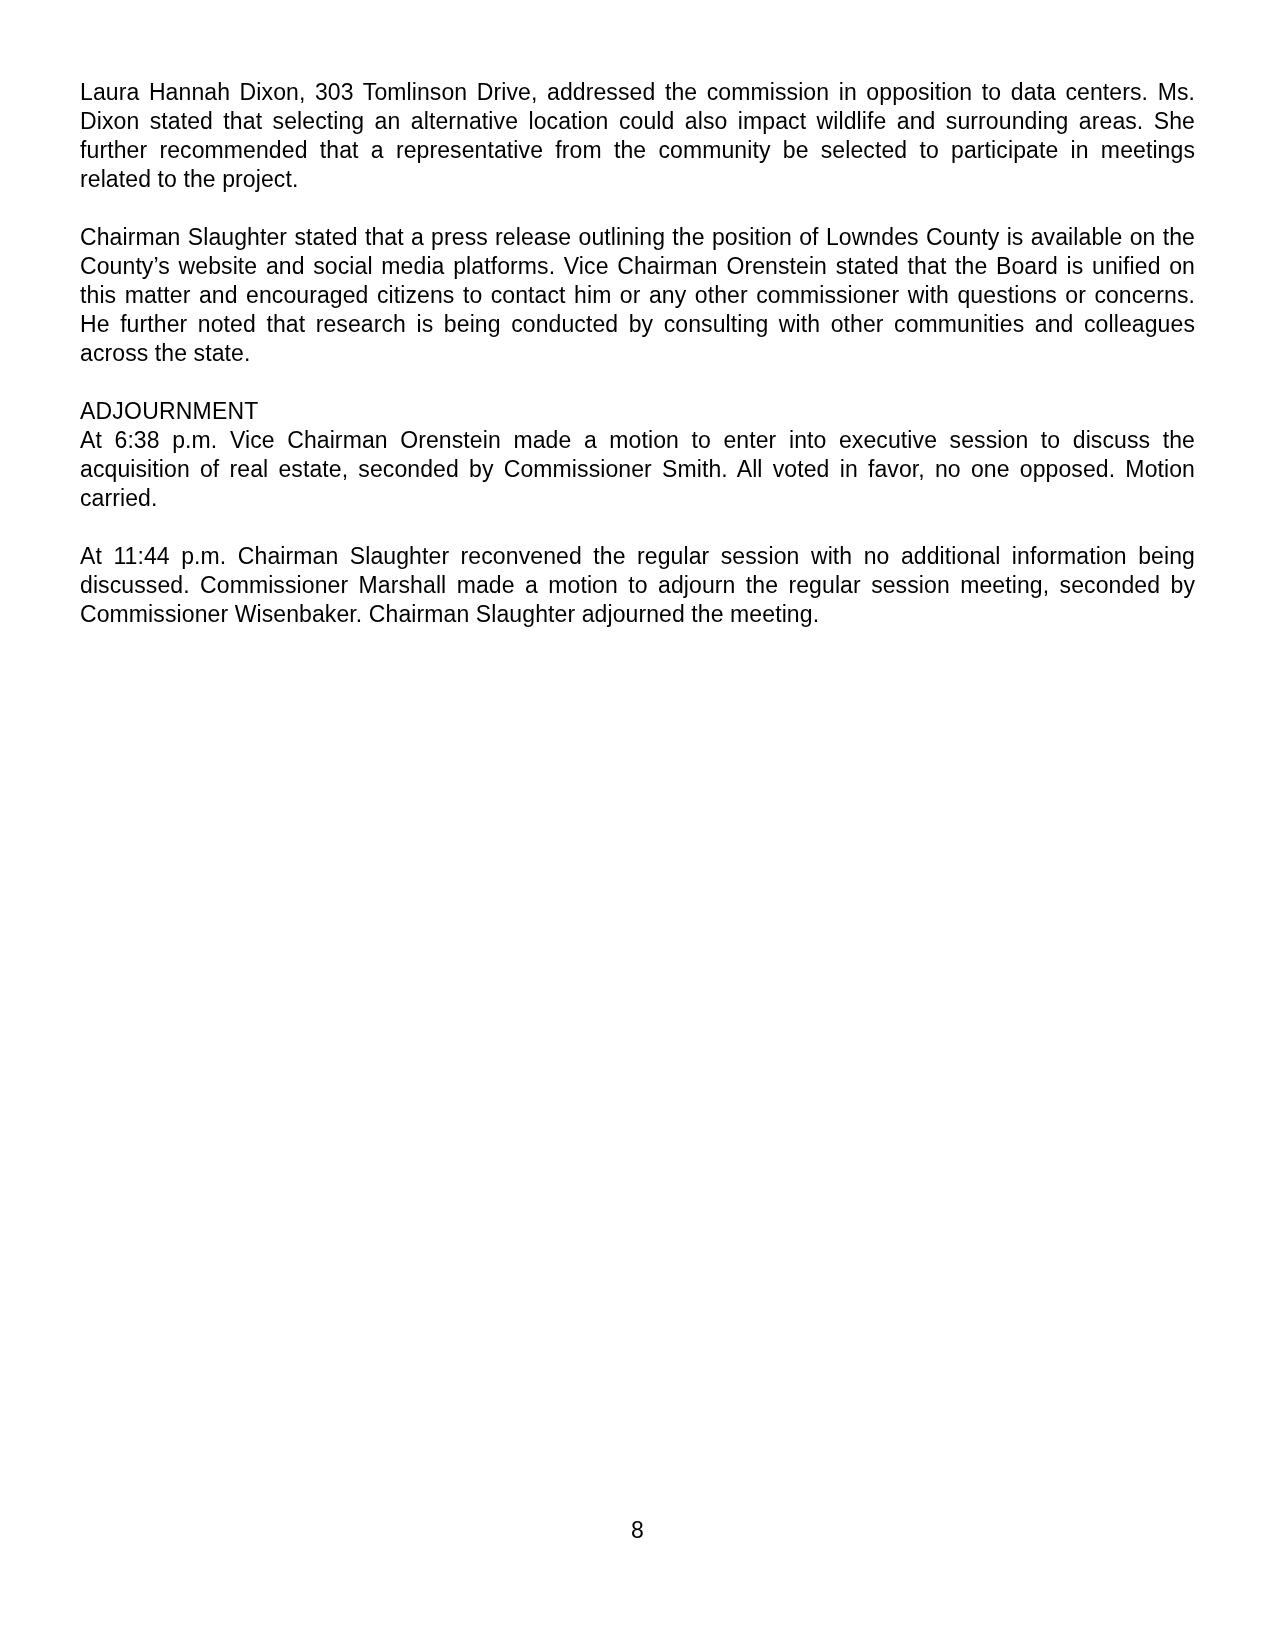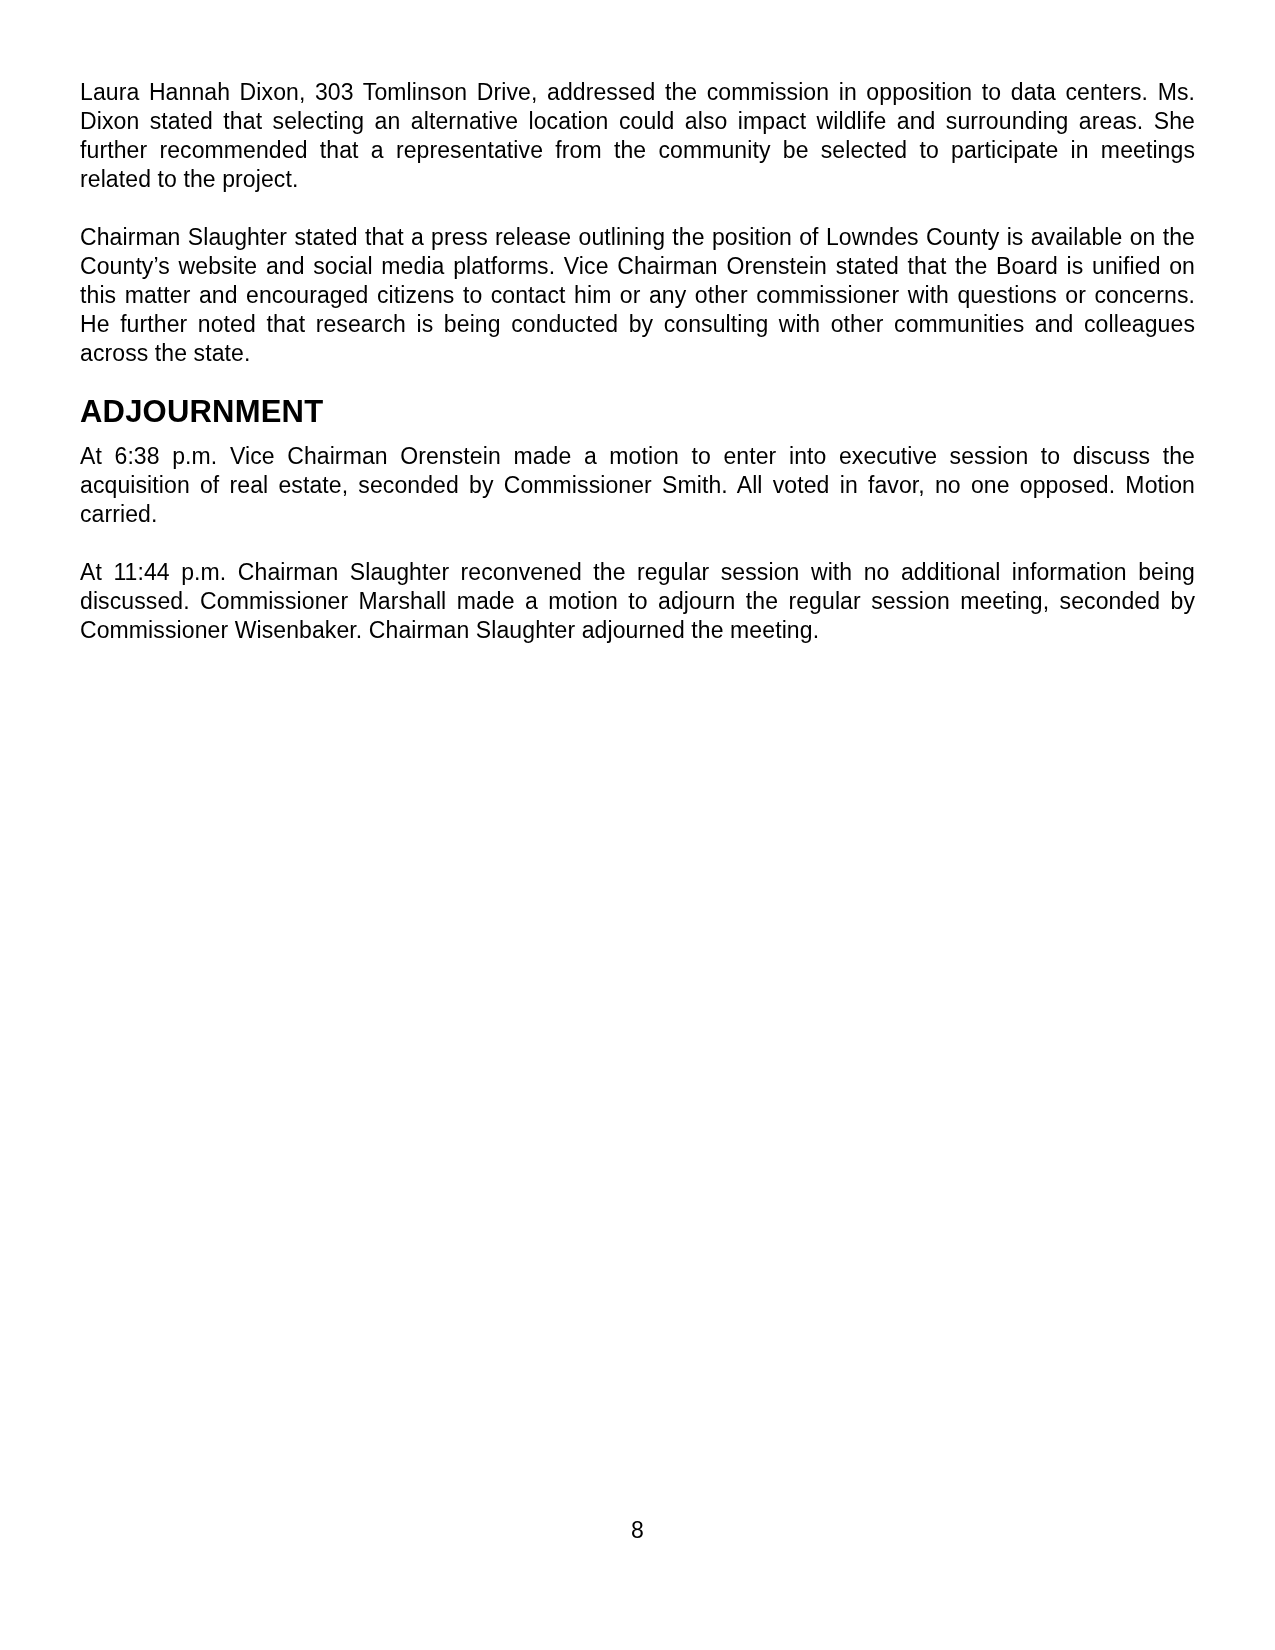--- a/index.html
+++ b/index.html
@@ -24,28 +24,28 @@
     }
     .body-para {
       font-size: 23px;
       line-height: 29px;
       text-align: justify;
       text-align-last: left;
       margin: 0 0 29px 0;
       letter-spacing: 0.1px;
     }
     .section-heading {
-      font-size: 31px;
+      font-size: 23px;
       line-height: 29px;
-      font-weight: bold;
+      font-weight: normal;
       margin: 0;
       letter-spacing: 0.2px;
     }
     .after-heading {
-      margin-top: 16px;
+      margin-top: 0;
     }
     .page-footer {
       position: absolute;
       top: 1516px;
       left: 0;
       width: 1275px;
       text-align: center;
       font-size: 23px;
       line-height: 29px;
     }

